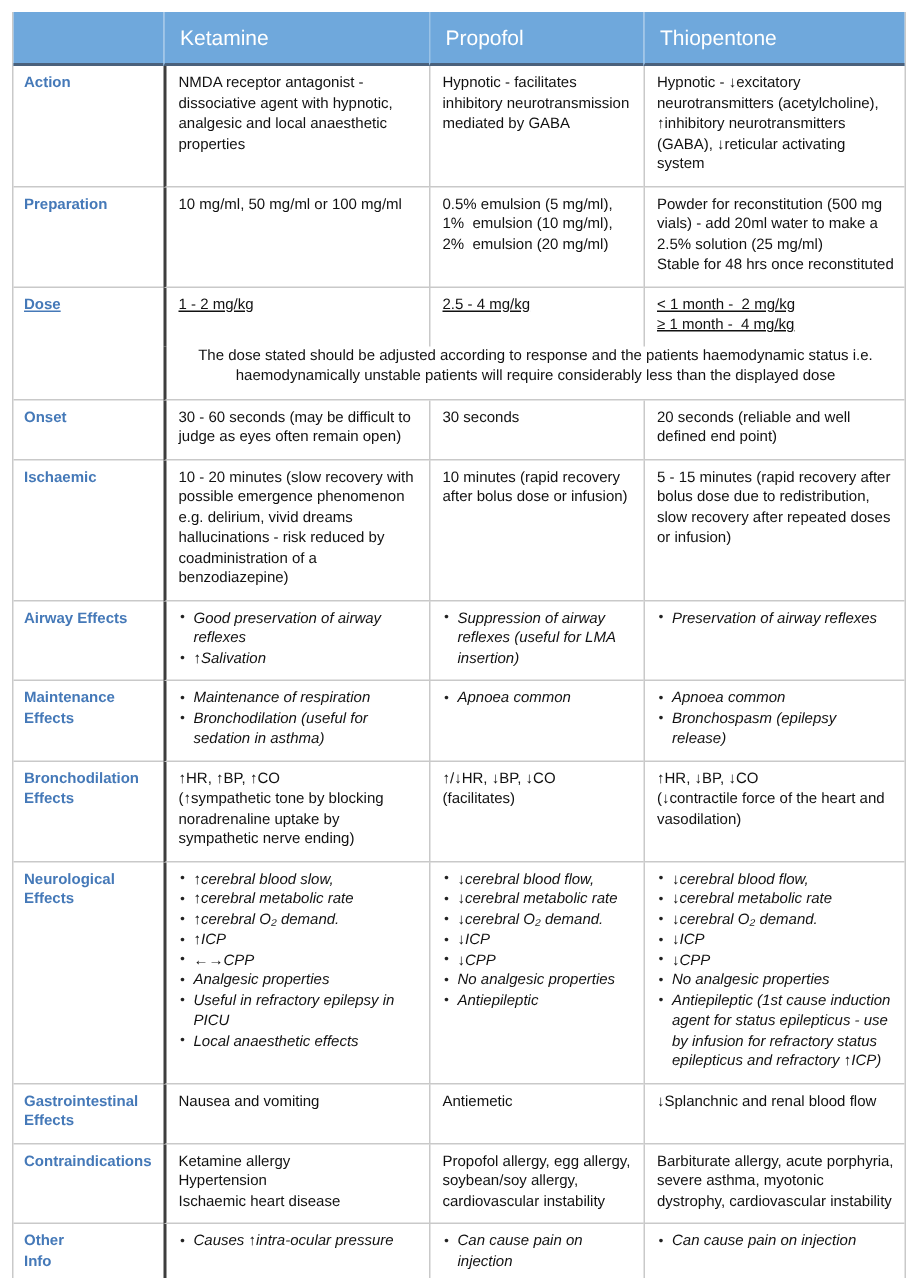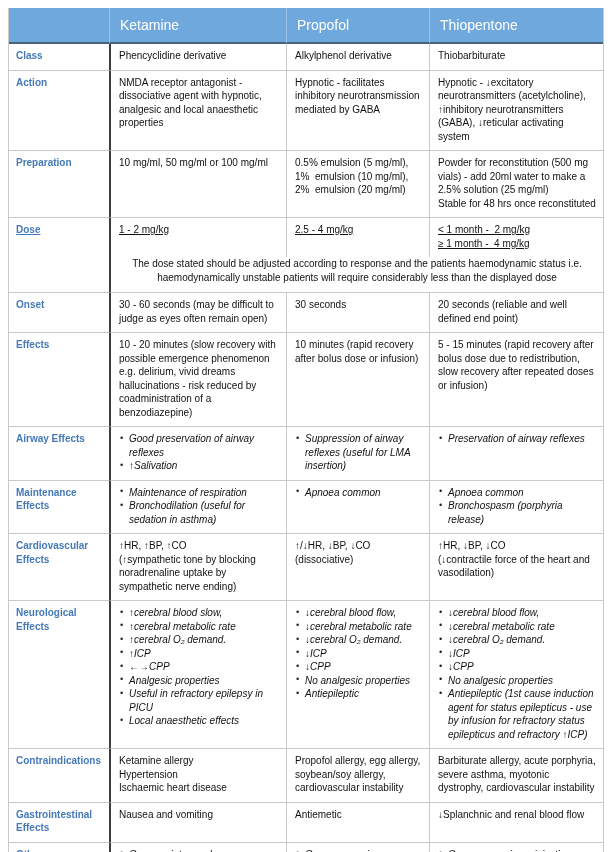--- a/index.html
+++ b/index.html
@@ -95,32 +95,20 @@
     <thead>
         <tr>
           <th></th>
           <th>Ketamine</th>
           <th>Propofol</th>
           <th>Thiopentone</th>
         </tr>
       </thead>
     <tbody>
         <tr>
-          <td class="label">Class</td>
-          <td class="d1">
-            <div class="text">Phencyclidine derivative</div>
-          </td>
-          <td class="d2">
-            <div class="text">Alkylphenol derivative</div>
-          </td>
-          <td class="d3">
-            <div class="text">Thiobarbiturate</div>
-          </td>
-        </tr>
-        <tr>
           <td class="label">Action</td>
           <td class="d1">
             <div class="text">NMDA receptor antagonist - dissociative agent with hypnotic, analgesic and local anaesthetic properties</div>
           </td>
           <td class="d2">
             <div class="text">Hypnotic - facilitates inhibitory neurotransmission mediated by GABA</div>
           </td>
           <td class="d3">
             <div class="text">Hypnotic - ↓excitatory neurotransmitters (acetylcholine), ↑inhibitory neurotransmitters (GABA), ↓reticular activating system</div>
           </td>
@@ -163,21 +151,21 @@
             <div class="text">30 - 60 seconds (may be difficult to judge as eyes often remain open)</div>
           </td>
           <td class="d2">
             <div class="text">30 seconds</div>
           </td>
           <td class="d3">
             <div class="text">20 seconds (reliable and well defined end point)</div>
           </td>
         </tr>
         <tr>
-          <td class="label">Effects</td>
+          <td class="label">Ischaemic</td>
           <td class="d1">
             <div class="text">10 - 20 minutes (slow recovery with possible emergence phenomenon e.g. delirium, vivid dreams hallucinations - risk reduced by coadministration of a benzodiazepine)</div>
           </td>
           <td class="d2">
             <div class="text">10 minutes (rapid recovery after bolus dose or infusion)</div>
           </td>
           <td class="d3">
             <div class="text">5 - 15 minutes (rapid recovery after bolus dose due to redistribution, slow recovery after repeated doses or infusion)</div>
           </td>
         </tr>
@@ -209,33 +197,33 @@
             </ul>
           </td>
           <td class="d2">
             <ul class="bullets">
               <li>Apnoea common</li>
             </ul>
           </td>
           <td class="d3">
             <ul class="bullets">
               <li>Apnoea common</li>
-              <li>Bronchospasm (porphyria release)</li>
-            </ul>
-          </td>
-        </tr>
-        <tr>
-          <td class="label">Cardiovascular Effects</td>
+              <li>Bronchospasm (epilepsy release)</li>
+            </ul>
+          </td>
+        </tr>
+        <tr>
+          <td class="label">Bronchodilation Effects</td>
           <td class="d1">
             <div class="text">↑HR, ↑BP, ↑CO
 (↑sympathetic tone by blocking noradrenaline uptake by sympathetic nerve ending)</div>
           </td>
           <td class="d2">
             <div class="text">↑/↓HR, ↓BP, ↓CO
-(dissociative)</div>
+(facilitates)</div>
           </td>
           <td class="d3">
             <div class="text">↑HR, ↓BP, ↓CO
 (↓contractile force of the heart and vasodilation)</div>
           </td>
         </tr>
         <tr>
           <td class="label">Neurological Effects</td>
           <td class="d1">
             <ul class="bullets">
@@ -266,43 +254,43 @@
               <li>↓cerebral metabolic rate</li>
               <li>↓cerebral O₂ demand.</li>
               <li>↓ICP</li>
               <li>↓CPP</li>
               <li>No analgesic properties</li>
               <li>Antiepileptic (1st cause induction agent for status epilepticus - use by infusion for refractory status epilepticus and refractory ↑ICP)</li>
             </ul>
           </td>
         </tr>
         <tr>
+          <td class="label">Gastrointestinal Effects</td>
+          <td class="d1">
+            <div class="text">Nausea and vomiting</div>
+          </td>
+          <td class="d2">
+            <div class="text">Antiemetic</div>
+          </td>
+          <td class="d3">
+            <div class="text">↓Splanchnic and renal blood flow</div>
+          </td>
+        </tr>
+        <tr>
           <td class="label">Contraindications</td>
           <td class="d1">
             <div class="text">Ketamine allergy
 Hypertension
 Ischaemic heart disease</div>
           </td>
           <td class="d2">
             <div class="text">Propofol allergy, egg allergy, soybean/soy allergy, cardiovascular instability</div>
           </td>
           <td class="d3">
             <div class="text">Barbiturate allergy, acute porphyria, severe asthma, myotonic dystrophy, cardiovascular instability</div>
-          </td>
-        </tr>
-        <tr>
-          <td class="label">Gastrointestinal Effects</td>
-          <td class="d1">
-            <div class="text">Nausea and vomiting</div>
-          </td>
-          <td class="d2">
-            <div class="text">Antiemetic</div>
-          </td>
-          <td class="d3">
-            <div class="text">↓Splanchnic and renal blood flow</div>
           </td>
         </tr>
         <tr>
           <td class="label">Other
 Info</td>
           <td class="d1">
             <ul class="bullets">
               <li>Causes ↑intra-ocular pressure</li>
             </ul>
           </td>

